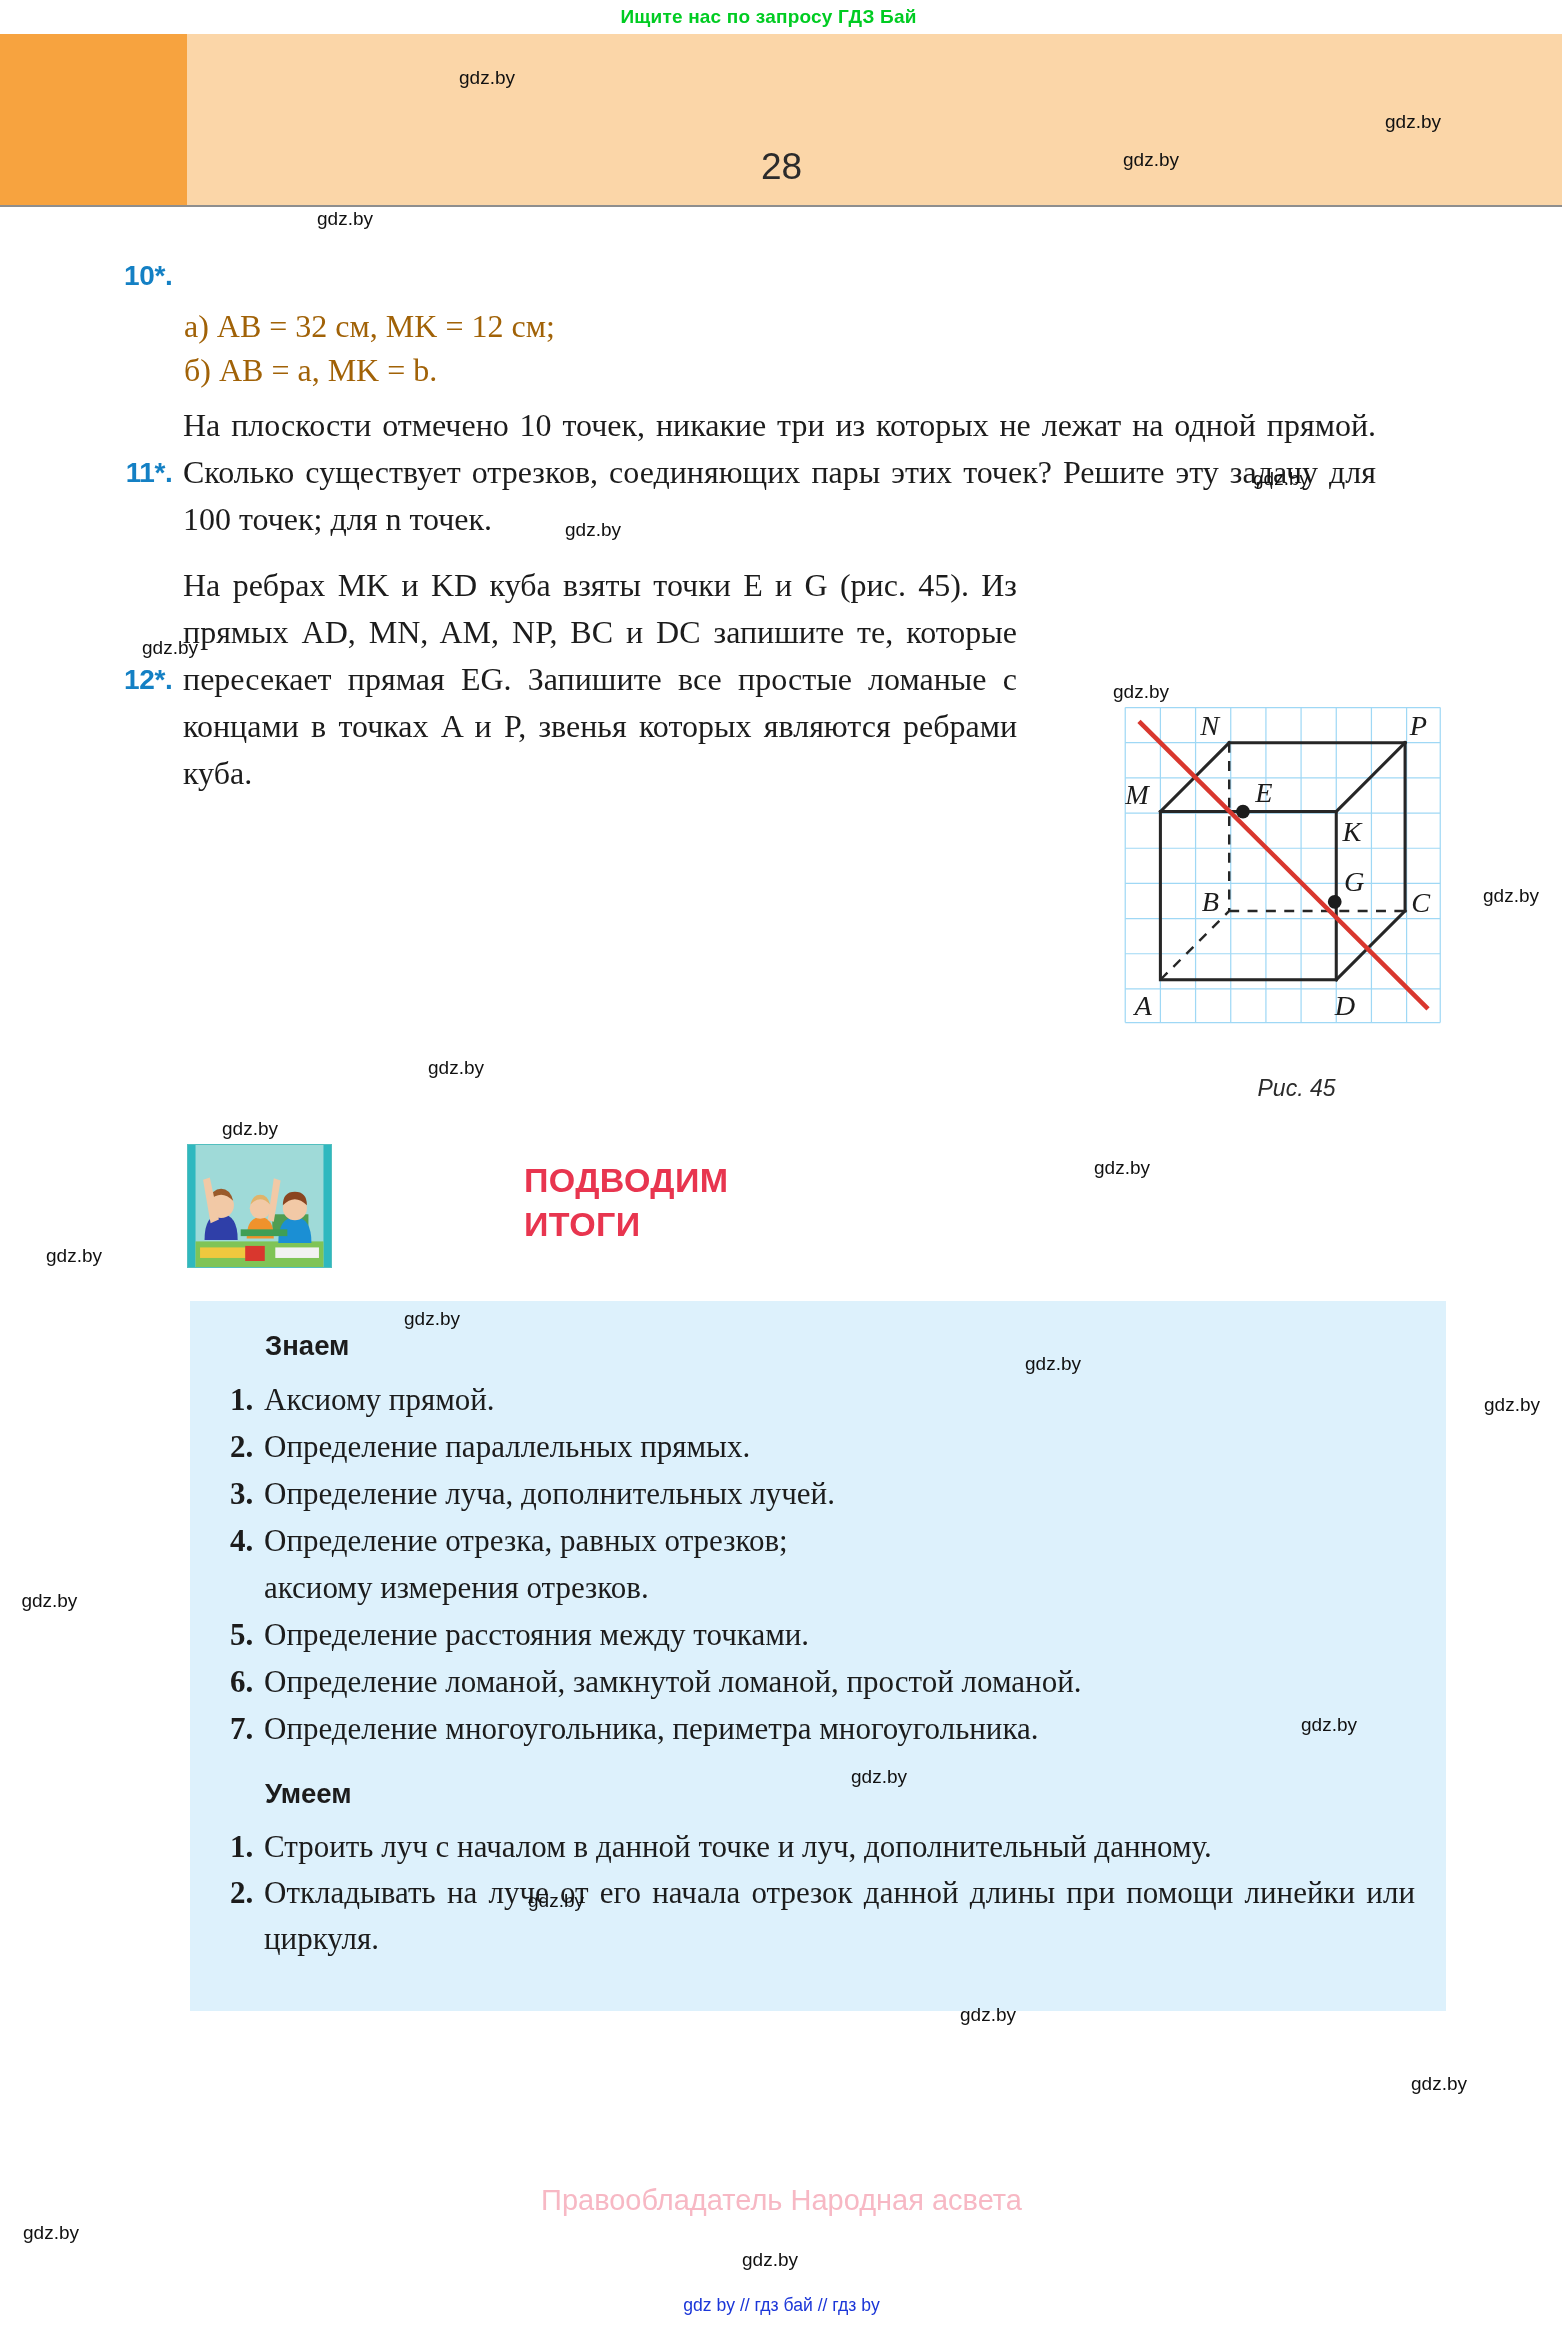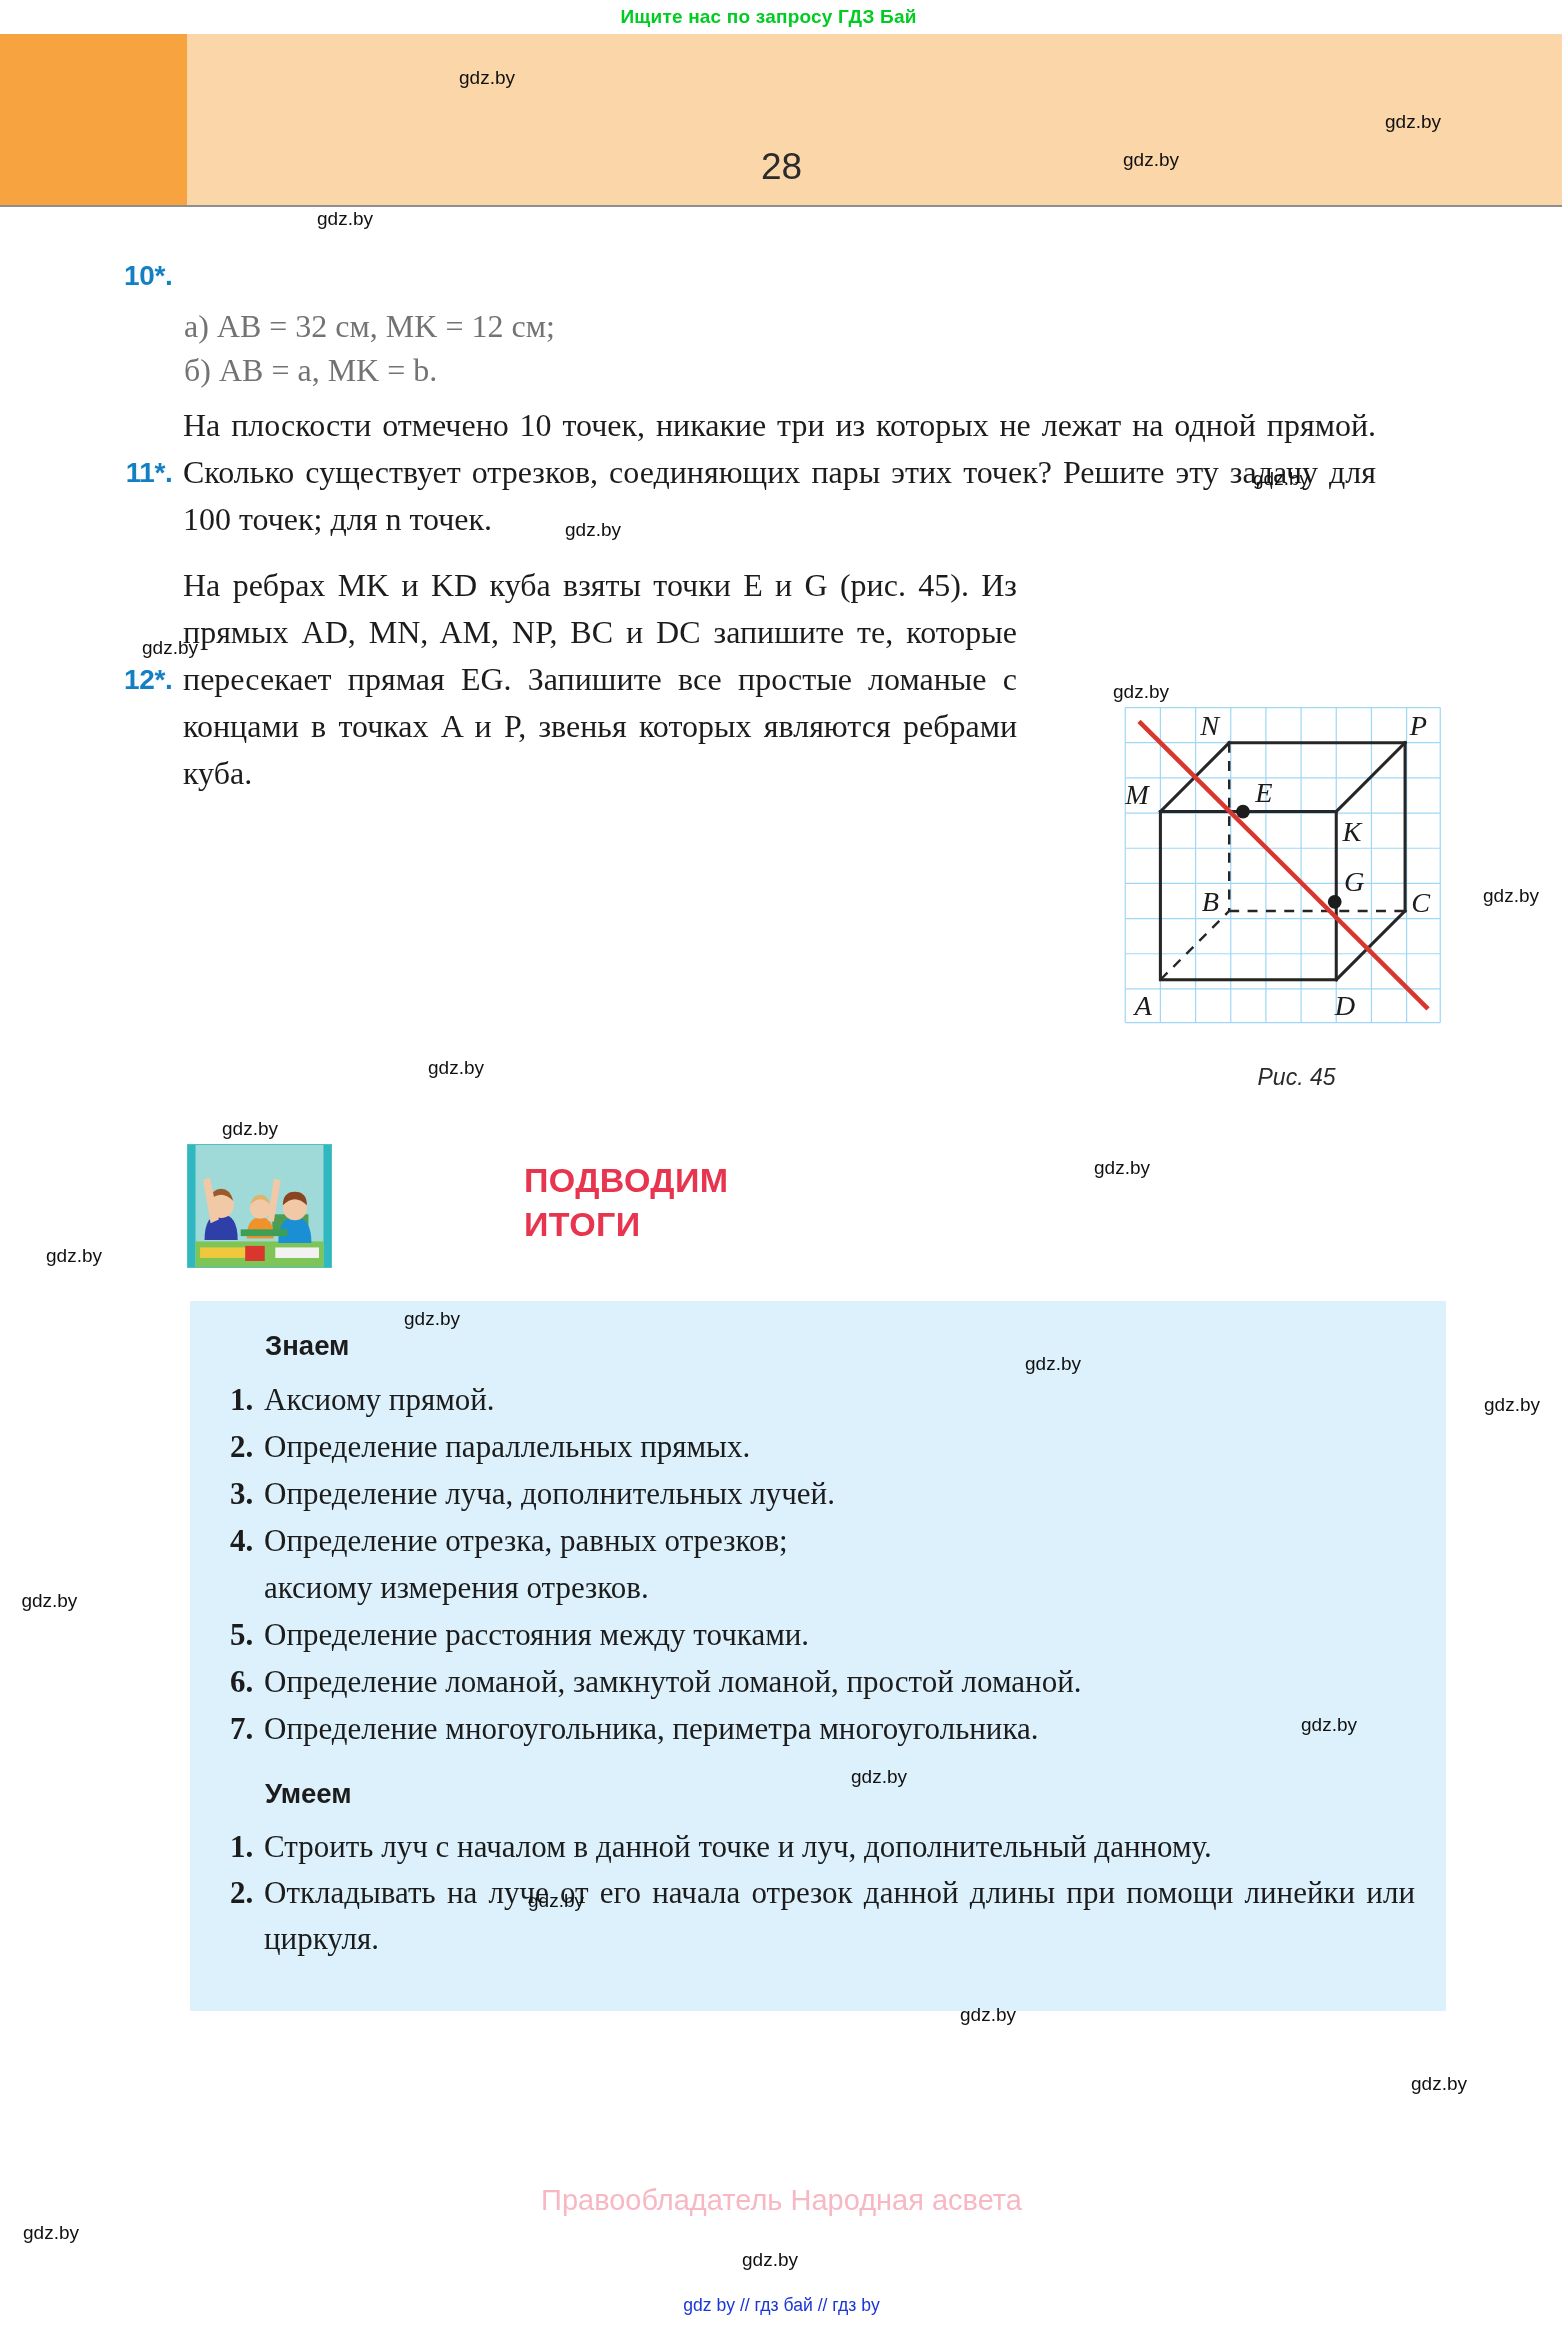--- a/index.html
+++ b/index.html
@@ -94,42 +94,42 @@
   }
   .problem-body {
     font-size: 32px;
     line-height: 47px;
     color: #1c1c1c;
     text-align: justify;
   }
   .problem-sub {
     font-size: 32px;
     line-height: 44px;
-    color: #737373;
+    color: #a16207;
   }
 
   #p10 { margin-left: 99px; }
   #p10 .problem-body { width: 1193px; }
   #p10-subs { margin-left: 184px; margin-top: 4.6px; }
 
   #p11 { margin-left: 99px; margin-top: 10.7px; }
   #p11 .problem-body { width: 1193px; }
 
   #p12 { margin-left: 99px; margin-top: 18.4px; }
   #p12 .problem-body { width: 834px; }
 
   
   .figure-wrap {
     position: absolute;
     top: 695px;
     left: 1113px;
     width: 367px;
   }
   .figure-caption {
-    margin-top: 5px;
+    margin-top: 16px;
     text-align: center;
     font-family: "Liberation Sans", sans-serif;
     font-style: italic;
     font-size: 23px;
     color: #2b2b2b;
   }
 
   
   .summary-head {
     position: absolute;

